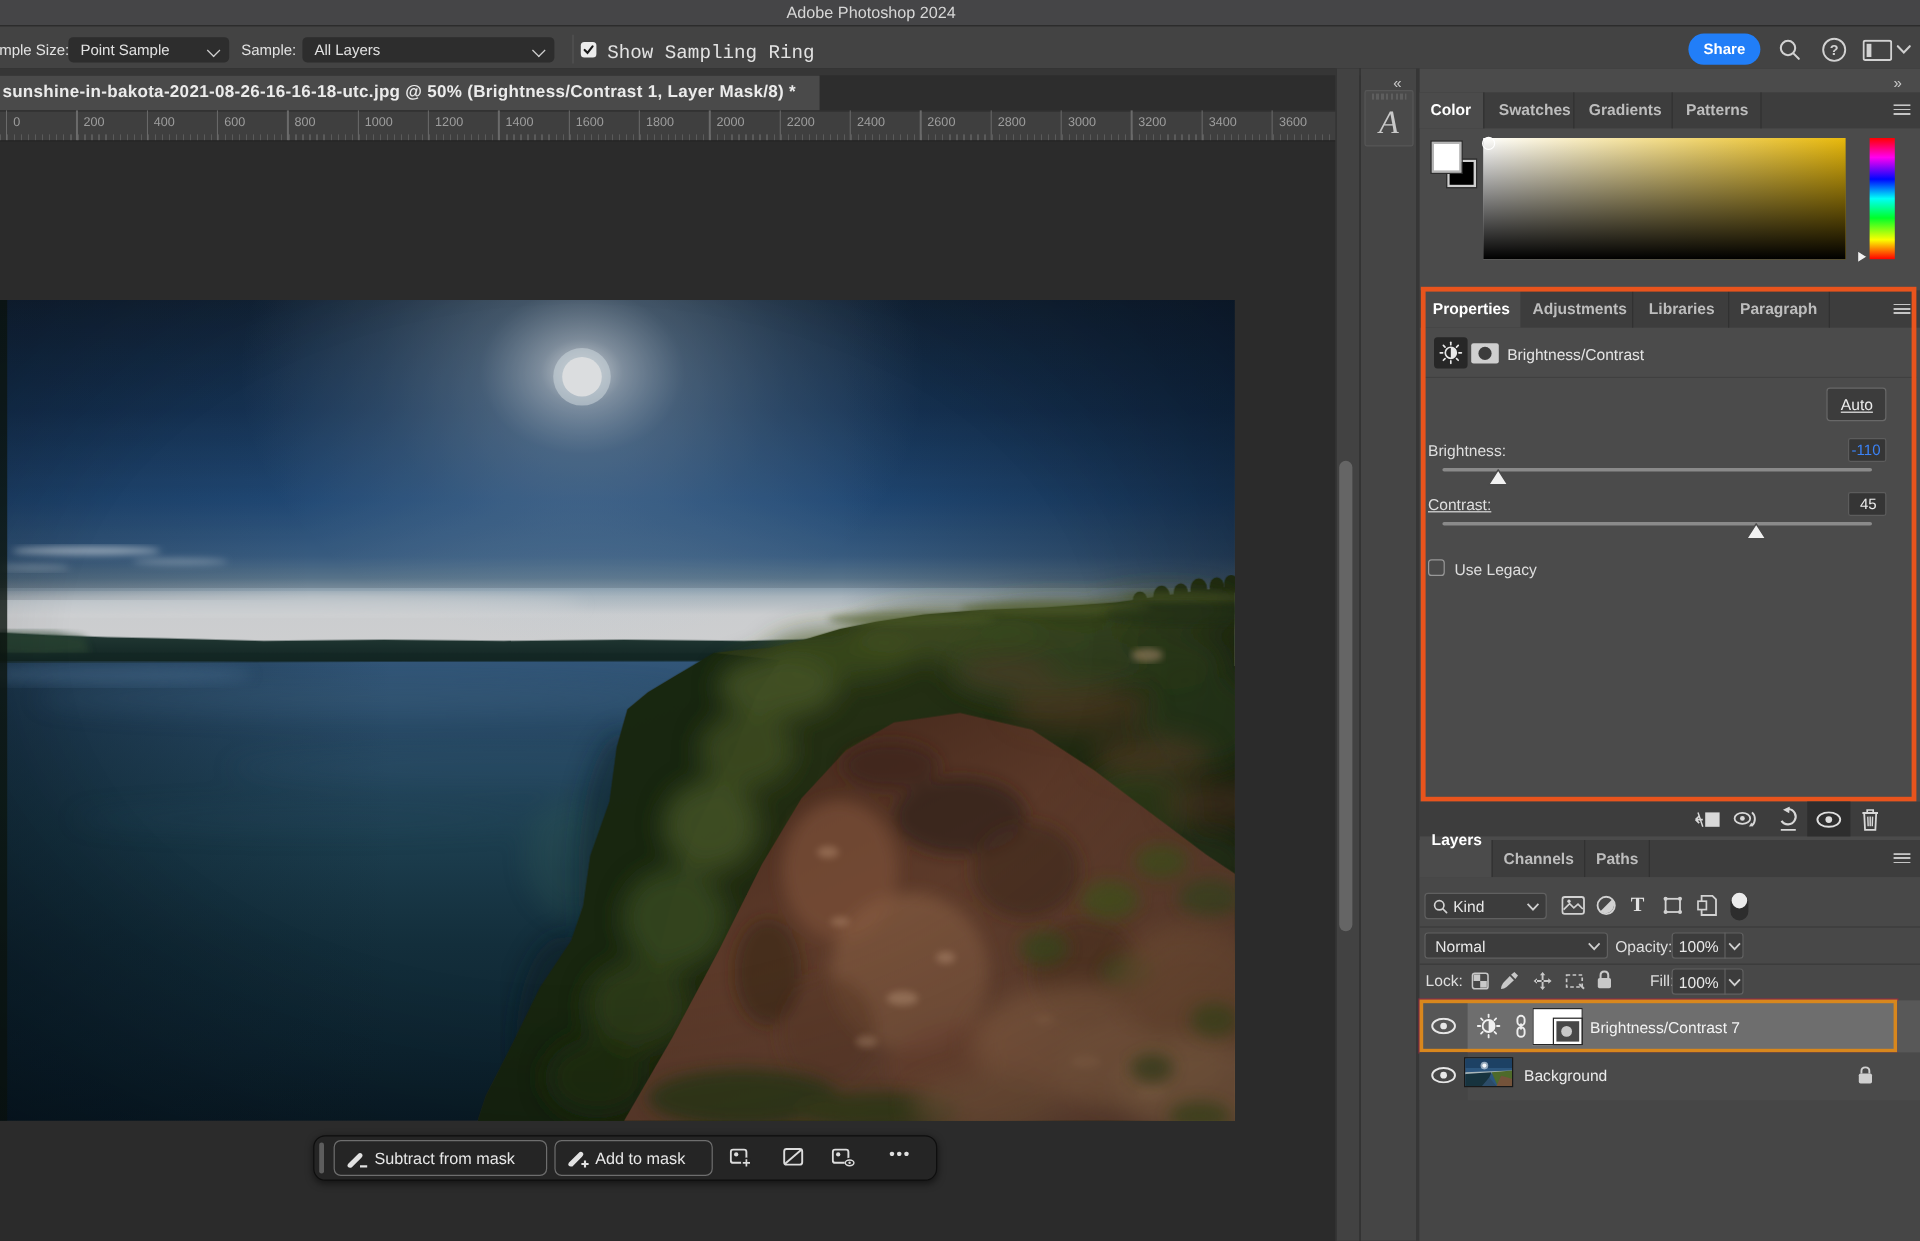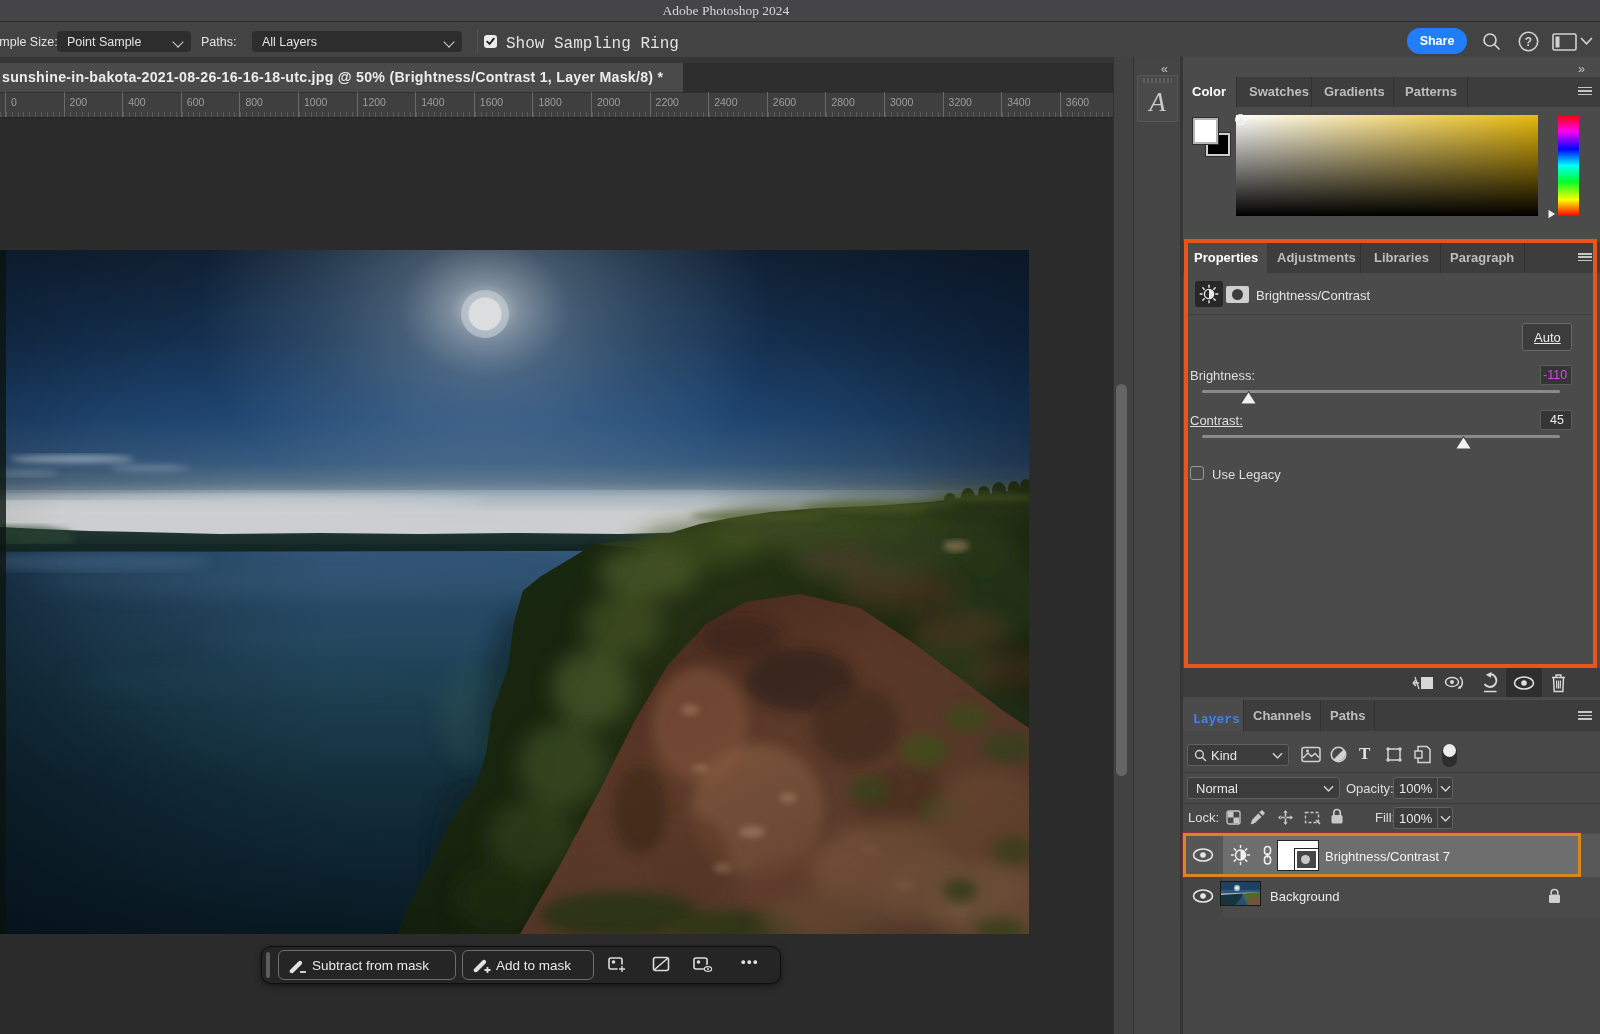--- a/index.html
+++ b/index.html
@@ -7,29 +7,29 @@
     font-family:"Liberation Sans", sans-serif; }
   .abs { position:absolute; }
   .txt { color:#e2e2e2; font-size:13px; white-space:nowrap; }
   .chev { display:inline-block; width:8px; height:8px; border-right:1.6px solid #cfcfcf;
     border-bottom:1.6px solid #cfcfcf; transform:rotate(45deg); }
 </style>
 </head>
 <body>
 
 <div class="abs" style="left:0;top:0;width:1600px;height:21px;background:#454547;"></div>
-<div class="abs txt" style="left:0;top:0;width:1452px;height:21px;line-height:21px;text-align:center;font-size:13.5px;color:#d6d6d6;font-family:Liberation Serif, serif;">Adobe Photoshop 2024</div>
+<div class="abs txt" style="left:0;top:0;width:1452px;height:21px;line-height:21px;text-align:center;font-size:13.5px;color:#d6d6d6;">Adobe Photoshop 2024</div>
 <div class="abs" style="left:0;top:21px;width:1600px;height:1px;background:#2c2c2c;"></div>
 
 <div class="abs" style="left:0;top:22px;width:1600px;height:35px;background:#434343;"></div>
 <div class="abs txt" style="left:-16px;top:35px;font-size:12.5px;">Sample Size:</div>
 <div class="abs" style="left:57px;top:31px;width:134px;height:21px;background:#2d2d2d;border-radius:4px;"></div>
 <div class="abs txt" style="left:67px;top:35px;font-size:12.5px;">Point Sample</div>
 <div class="abs chev" style="left:174px;top:38px;"></div>
-<div class="abs txt" style="left:201px;top:35px;font-size:12.5px;">Paths:</div>
+<div class="abs txt" style="left:201px;top:35px;font-size:12.5px;">Sample:</div>
 <div class="abs" style="left:252px;top:31px;width:210px;height:21px;background:#2d2d2d;border-radius:4px;"></div>
 <div class="abs txt" style="left:262px;top:35px;font-size:12.5px;">All Layers</div>
 <div class="abs chev" style="left:445px;top:38px;"></div>
 <div class="abs" style="left:477px;top:29px;width:1px;height:24px;background:#555;"></div>
 <div class="abs" style="left:484px;top:35px;width:13px;height:13px;background:#ececec;border-radius:3px;"></div>
 <svg class="abs" style="left:486px;top:37px;" width="9" height="9" viewBox="0 0 9 9">
     <path d="M1.2 4.6 L3.6 7 L7.8 1.6" stroke="#1b1b1b" stroke-width="1.8" fill="none" stroke-linecap="round"></path>
   </svg>
 <div class="abs txt" style="left:506px;top:35px;font-size:16px;font-family:Liberation Mono, monospace;">Show Sampling Ring</div>
 <div class="abs" style="left:1407px;top:28px;width:60px;height:26px;background:#217ef8;border-radius:13px;color:#fff;font-size:12.5px;font-weight:bold;text-align:center;line-height:26px;font-family:'Liberation Sans';">Share</div>
@@ -391,21 +391,21 @@
 <div class="abs" style="left:1226px;top:286px;width:23px;height:17px;background:#cfcfcf;border-radius:2px;"></div>
 <div class="abs" style="left:1232px;top:289px;width:11px;height:11px;background:#3c3c3c;border-radius:50%;"></div>
 <div class="abs txt" style="left:1256px;top:288px;color:#e4e4e4;">Brightness/Contrast</div>
 <div class="abs" style="left:1186px;top:314px;width:411px;height:1px;background:#404040;"></div>
 
 <div class="abs" style="left:1522px;top:323px;width:50px;height:28px;background:#3c3c3c;border:1px solid #686868;border-radius:3px;"></div>
 <div class="abs txt" style="left:1534px;top:330px;color:#ececec;text-decoration:underline;">Auto</div>
 
 <div class="abs txt" style="left:1190px;top:368px;color:#dedede;">Brightness:</div>
 <div class="abs" style="left:1540px;top:365px;width:32px;height:20px;background:#353535;border:1px solid #5c5c5c;border-radius:2px;"></div>
-<div class="abs txt" style="left:1543px;top:368px;font-size:12.5px;color:#d946ef;">-110</div>
+<div class="abs txt" style="left:1543px;top:368px;font-size:12.5px;color:#3b82f6;">-110</div>
 <div class="abs" style="left:1202px;top:390px;width:358px;height:3px;background:#8a8a8a;border-radius:1.5px;"></div>
 <svg class="abs" style="left:1239px;top:390px;" width="19" height="16" viewBox="0 0 19 16">
     <path d="M9.5 1.5 L17.5 14 L1.5 14 Z" fill="#f1f1f1" stroke="#4a4a4a" stroke-width="1.2" stroke-linejoin="round"></path>
   </svg>
 
 <div class="abs txt" style="left:1190px;top:413px;color:#dedede;text-decoration:underline;">Contrast:</div>
 <div class="abs" style="left:1540px;top:410px;width:32px;height:20px;background:#353535;border:1px solid #5c5c5c;border-radius:2px;"></div>
 <div class="abs txt" style="left:1550px;top:413px;font-size:12.5px;color:#ececec;">45</div>
 <div class="abs" style="left:1202px;top:435px;width:358px;height:3px;background:#8a8a8a;border-radius:1.5px;"></div>
 <svg class="abs" style="left:1454px;top:435px;" width="19" height="16" viewBox="0 0 19 16">
@@ -441,21 +441,21 @@
   </svg>
 <svg class="abs" style="left:1550px;top:673px;" width="17" height="20" viewBox="0 0 17 20">
     <path d="M2 4.5 L15 4.5" stroke="#d8d8d8" stroke-width="1.5"></path>
     <path d="M6 4 L6 2 L11 2 L11 4" fill="none" stroke="#d8d8d8" stroke-width="1.4"></path>
     <path d="M3.5 4.5 L4.2 18.5 L12.8 18.5 L13.5 4.5" fill="none" stroke="#d8d8d8" stroke-width="1.5"></path>
     <path d="M6.5 7.5 L6.8 15.5 M8.5 7.5 L8.5 15.5 M10.5 7.5 L10.2 15.5" stroke="#d8d8d8" stroke-width="1.2"></path>
   </svg>
 
 <div class="abs" style="left:1183px;top:700px;width:417px;height:31px;background:#3d3d3d;"></div>
 <div class="abs" style="left:1183px;top:700px;width:60px;height:31px;background:#4b4b4b;"></div>
-<div class="abs txt" style="left:1193px;top:712px;font-weight:bold;color:#3b82f6;font-family:Liberation Mono, monospace;">Layers</div>
+<div class="abs txt" style="left:1193px;top:692px;font-weight:bold;color:#ffffff;">Layers</div>
 <div class="abs" style="left:1243px;top:700px;width:1px;height:31px;background:#313131;"></div>
 <div class="abs txt" style="left:1253px;top:708px;color:#bdbdbd;font-weight:bold;">Channels</div>
 <div class="abs" style="left:1320px;top:700px;width:1px;height:31px;background:#313131;"></div>
 <div class="abs txt" style="left:1330px;top:708px;color:#bdbdbd;font-weight:bold;">Paths</div>
 <div class="abs" style="left:1374px;top:700px;width:1px;height:31px;background:#313131;"></div>
 <div class="abs" style="left:1578px;top:711px;width:14px;height:10px;background:repeating-linear-gradient(#c5c5c5 0 1.5px,transparent 1.5px 3.5px);"></div>
 
 <div class="abs" style="left:1183px;top:731px;width:417px;height:41px;background:#484848;"></div>
 <div class="abs" style="left:1187px;top:744px;width:102px;height:22px;background:#3c3c3c;border:1px solid #606060;border-radius:3px;"></div>
 <svg class="abs" style="left:1194px;top:749px;" width="13" height="13" viewBox="0 0 13 13">

